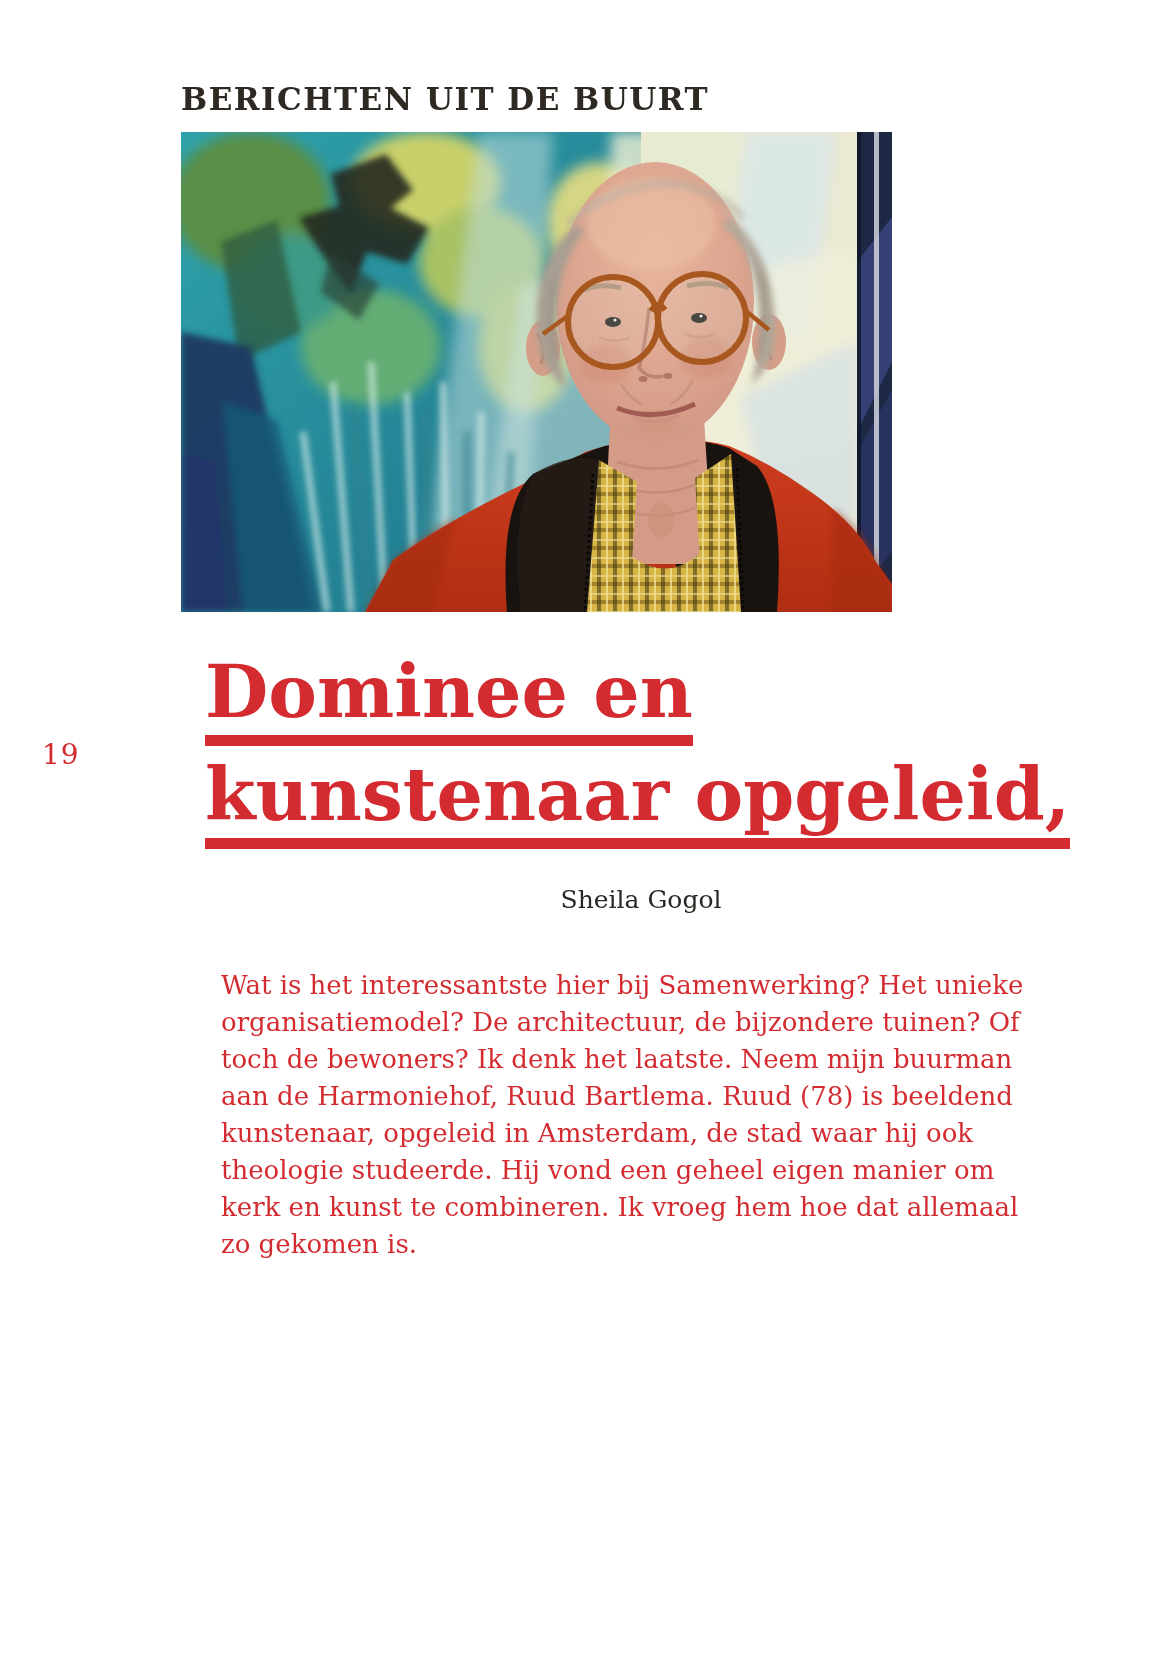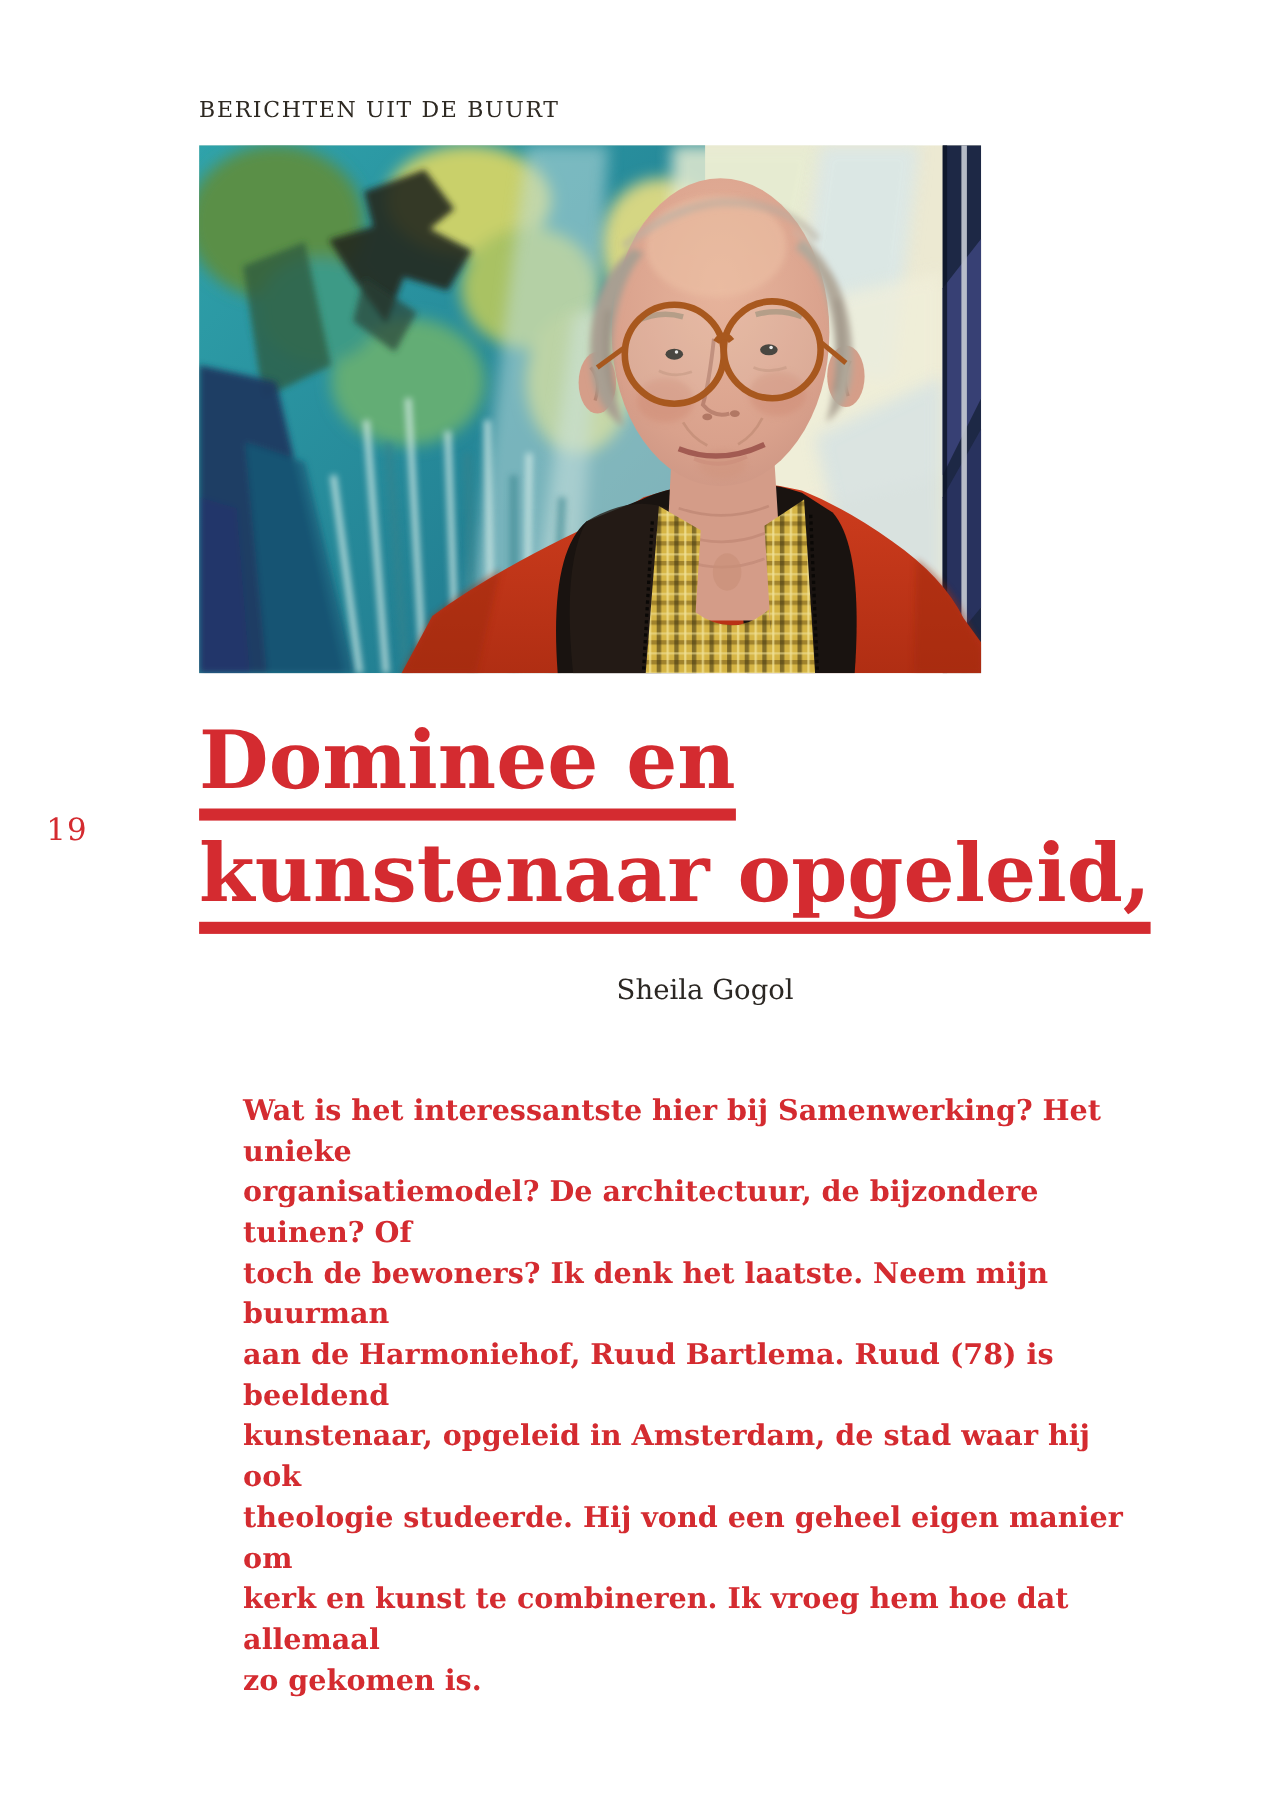--- a/index.html
+++ b/index.html
@@ -17,55 +17,55 @@
   .pagenum{
     position:absolute;left:42px;top:738px;
     color:var(--red);
     font-size:28px;letter-spacing:1px;
     font-feature-settings:"onum";
   }
   .content{
     position:absolute;left:181px;top:84px;width:920px;
   }
   .kicker{
-    font-size:20px;line-height:31px;
-    font-weight:normal;
+    font-size:31px;line-height:31px;
+    font-weight:bold;
     letter-spacing:1.5px;
     color:#2e2922;
   }
   .photo{
     display:block;
     margin-top:17px;
     width:711px;height:480px;
   }
   .title{
     margin-top:36px;
     color:var(--red);
     font-weight:bold;
     font-size:73px;
   }
-  .title-line{display:block;}
+  .title-line{display:block;margin-left:24px;}
   .title-line > span{
     display:inline-block;
     line-height:0.93;
     padding-bottom:9px;
     margin-bottom:5px;
     border-bottom:11px solid var(--red);
   }
   .author{
     margin-top:30px;
     font-size:25px;line-height:31px;
     color:var(--ink);
     text-align:center;
   }
   .intro{
-    margin:77px 0 0 40px;
+    margin:52px 0 0 40px;
     width:830px;
     font-size:26px;
-    font-weight:bold;
+    font-weight:normal;
     line-height:37px;
     color:var(--red);
     white-space:pre-line;
   }
 </style>
 </head>
 <body>
 
 <div class="page">
 

